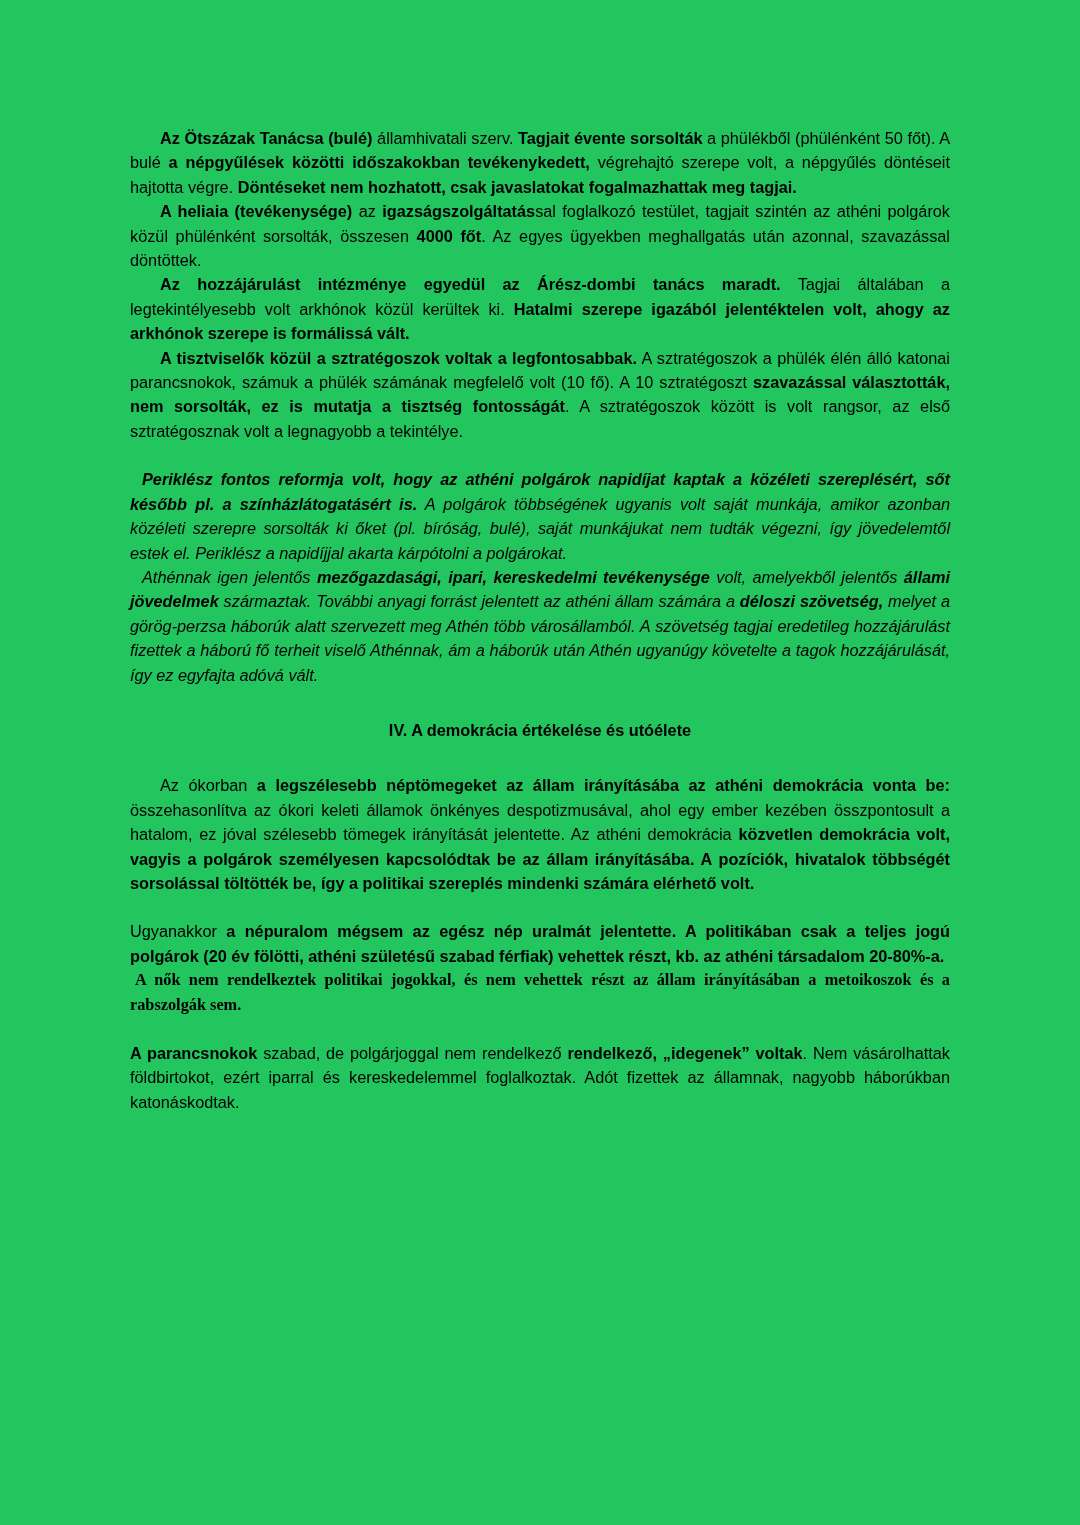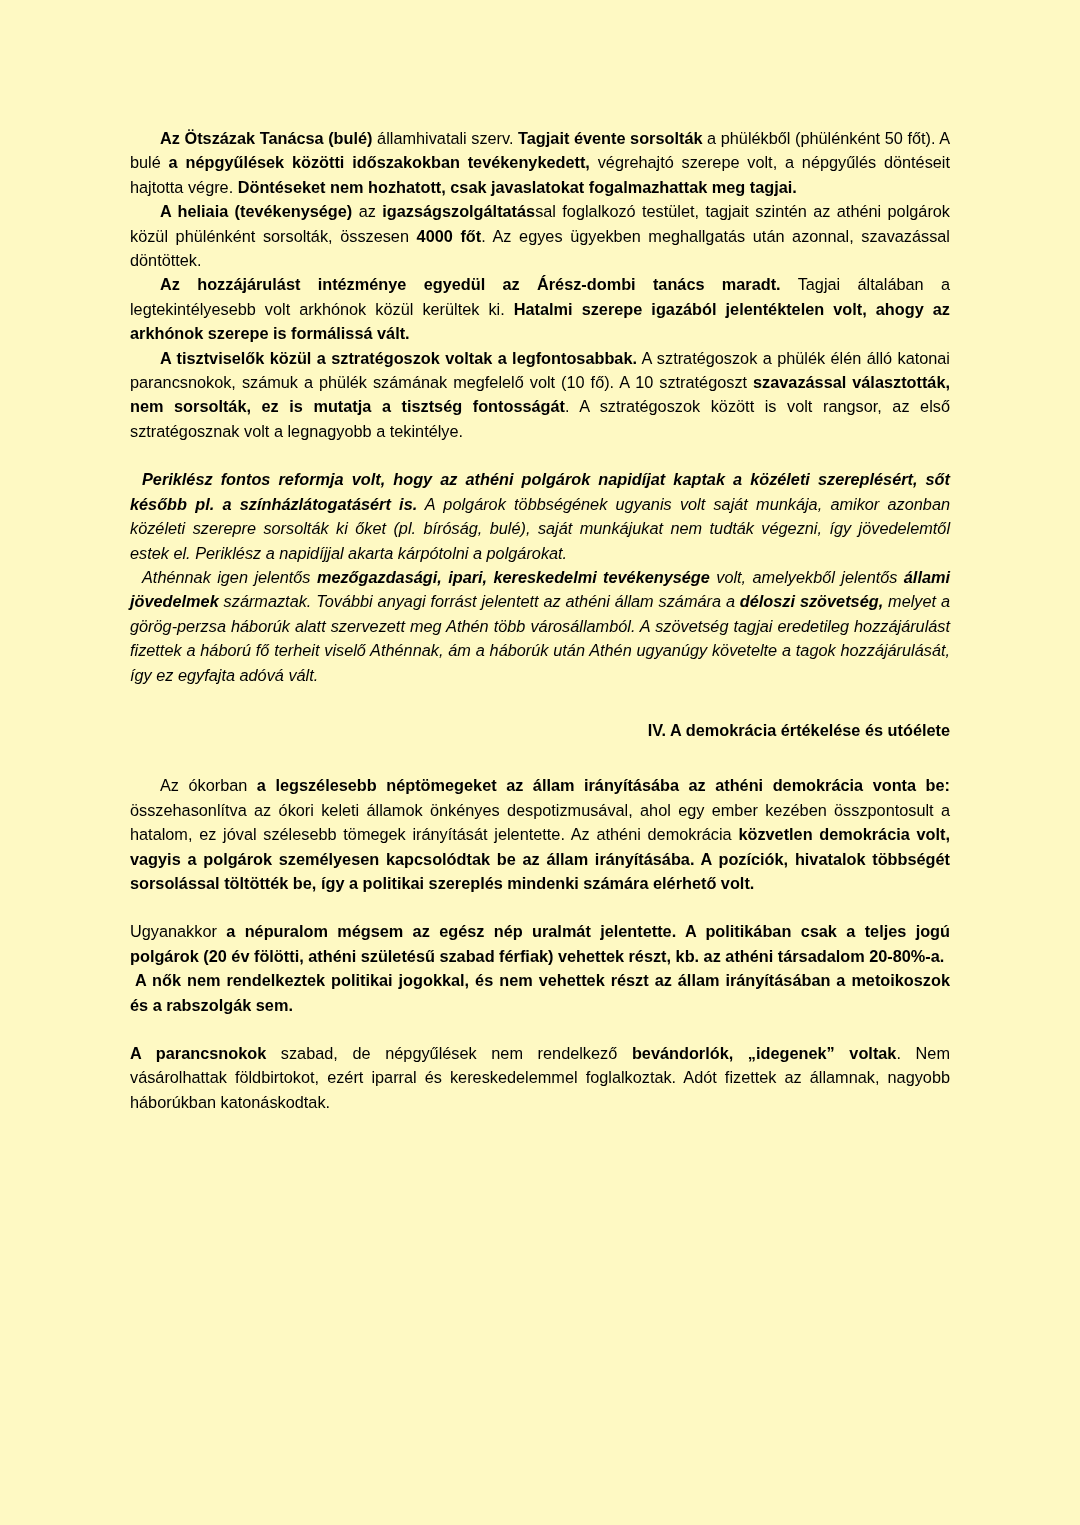--- a/index.html
+++ b/index.html
@@ -12,54 +12,54 @@
     height: 1525px;
     font-family: "Liberation Sans", sans-serif;
     color: #000000;
     overflow: hidden;
   }
   .page {
     box-sizing: border-box;
     width: 1080px;
     min-height: 1525px;
     padding: 126px 130px 60px 130px;
-    background: #fef9c3;
+    background: #22c55e;
   }
   .doc-content {
     font-size: 16.3px;
     line-height: 24.4px;
     text-align: justify;
   }
   .doc-content p, .doc-content h2 {
     margin: 0;
     padding: 0;
     font-size: inherit;
     line-height: inherit;
     font-weight: normal;
   }
-  .doc-content h2 { text-align: right; }
+  .doc-content h2 { text-align: center; }
   .doc-content strong { font-weight: bold; }
   .indent-lg   { text-indent: 30px; }
   .indent-sm   { text-indent: 12px; font-style: italic; }
-  .indent-xs   { text-indent: 5px; }
+  .indent-xs   { text-indent: 5px; font-family: Liberation Serif, serif; }
   .indent-none { text-indent: 0; }
   .gap-0 { margin-top: 0; }
   .gap-1 { margin-top: 24px !important; }
   .gap-2 { margin-top: 31px !important; }
 </style>
 </head>
 <body>
 
 <div class="page">
   <div class="doc-content">
       <p class="indent-lg gap-0"><strong>Az Ötszázak Tanácsa (bulé)</strong><span> államhivatali szerv. </span><strong>Tagjait évente sorsolták</strong><span> a phülékből (phülénként 50 főt). A bulé </span><strong>a népgyűlések közötti időszakokban tevékenykedett,</strong><span> végrehajtó szerepe volt, a népgyűlés döntéseit hajtotta végre. </span><strong>Döntéseket nem hozhatott, csak javaslatokat fogalmazhattak meg tagjai.</strong></p>
       <p class="indent-lg gap-0"><strong>A heliaia (tevékenysége)</strong><span> az </span><strong>igazságszolgáltatás</strong><span>sal foglalkozó testület, tagjait szintén az athéni polgárok közül phülénként sorsolták, összesen </span><strong>4000 főt</strong><span>. Az egyes ügyekben meghallgatás után azonnal, szavazással döntöttek.</span></p>
       <p class="indent-lg gap-0"><strong>Az hozzájárulást intézménye egyedül az Árész-dombi tanács maradt.</strong><span> Tagjai általában a legtekintélyesebb volt arkhónok közül kerültek ki. </span><strong>Hatalmi szerepe igazából jelentéktelen volt, ahogy az arkhónok szerepe is formálissá vált.</strong></p>
       <p class="indent-lg gap-0"><strong>A tisztviselők közül a sztratégoszok voltak a legfontosabbak.</strong><span> A sztratégoszok a phülék élén álló katonai parancsnokok, számuk a phülék számának megfelelő volt (10 fő). A 10 sztratégoszt </span><strong>szavazással választották, nem sorsolták, ez is mutatja a tisztség fontosságát</strong><span>. A sztratégoszok között is volt rangsor, az első sztratégosznak volt a legnagyobb a tekintélye.</span></p>
       <p class="indent-sm gap-1"><strong>Periklész fontos reformja volt, hogy az athéni polgárok napidíjat kaptak a közéleti szereplésért, sőt később pl. a színházlátogatásért is.</strong><span> A polgárok többségének ugyanis volt saját munkája, amikor azonban közéleti szerepre sorsolták ki őket (pl. bíróság, bulé), saját munkájukat nem tudták végezni, így jövedelemtől estek el. Periklész a napidíjjal akarta kárpótolni a polgárokat.</span></p>
       <p class="indent-sm gap-0"><span>Athénnak igen jelentős </span><strong>mezőgazdasági, ipari, kereskedelmi tevékenysége</strong><span> volt, amelyekből jelentős </span><strong>állami jövedelmek</strong><span> származtak. További anyagi forrást jelentett az athéni állam számára a </span><strong>déloszi szövetség,</strong><span> melyet a görög-perzsa háborúk alatt szervezett meg Athén több városállamból. A szövetség tagjai eredetileg hozzájárulást fizettek a háború fő terheit viselő Athénnak, ám a háborúk után Athén ugyanúgy követelte a tagok hozzájárulását, így ez egyfajta adóvá vált.</span></p>
       <h2 class="indent-none gap-2"><strong>IV. A demokrácia értékelése és utóélete</strong></h2>
       <p class="indent-lg gap-2"><span>Az ókorban </span><strong>a legszélesebb néptömegeket az állam irányításába az athéni demokrácia vonta be:</strong><span> összehasonlítva az ókori keleti államok önkényes despotizmusával, ahol egy ember kezében összpontosult a hatalom, ez jóval szélesebb tömegek irányítását jelentette. Az athéni demokrácia </span><strong>közvetlen demokrácia volt, vagyis a polgárok személyesen kapcsolódtak be az állam irányításába. A pozíciók, hivatalok többségét sorsolással töltötték be, így a politikai szereplés mindenki számára elérhető volt.</strong></p>
       <p class="indent-none gap-1"><span>Ugyanakkor </span><strong>a népuralom mégsem az egész nép uralmát jelentette. A politikában csak a teljes jogú polgárok (20 év fölötti, athéni születésű szabad férfiak) vehettek részt, kb. az athéni társadalom 20-80%-a.</strong></p>
       <p class="indent-xs gap-0"><strong>A nők nem rendelkeztek politikai jogokkal, és nem vehettek részt az állam irányításában a metoikoszok és a rabszolgák sem.</strong></p>
-      <p class="indent-none gap-1"><strong>A parancsnokok</strong><span> szabad, de népgyűlések nem rendelkező </span><strong>bevándorlók, „idegenek” voltak</strong><span>. Nem vásárolhattak földbirtokot, ezért iparral és kereskedelemmel foglalkoztak. Adót fizettek az államnak, nagyobb háborúkban katonáskodtak.</span></p>
+      <p class="indent-none gap-1"><strong>A parancsnokok</strong><span> szabad, de polgárjoggal nem rendelkező </span><strong>rendelkező, „idegenek” voltak</strong><span>. Nem vásárolhattak földbirtokot, ezért iparral és kereskedelemmel foglalkoztak. Adót fizettek az államnak, nagyobb háborúkban katonáskodtak.</span></p>
     </div>
 </div>
 
 </body></html>

